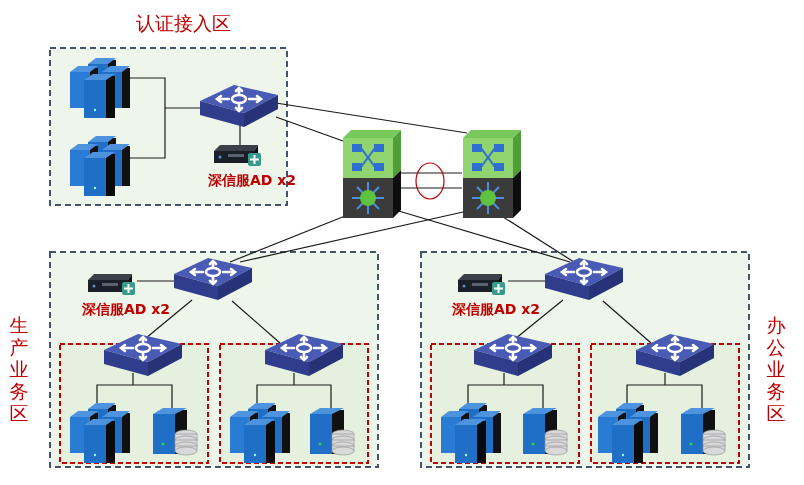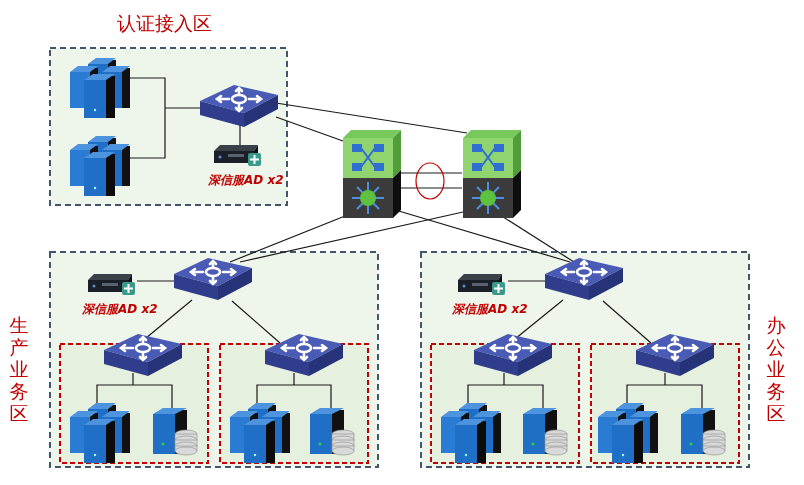--- a/index.html
+++ b/index.html
@@ -1,21 +1,21 @@
 <!DOCTYPE html>
 <html><head>
 <meta charset="utf-8">
 <style>
   html, body { margin: 0; padding: 0; background: #ffffff; }
   body { width: 804px; height: 485px; position: relative; overflow: hidden;
          font-family: "DejaVu Sans", sans-serif; }
   #canvas { position: absolute; left: 0; top: 0; width: 804px; height: 485px; }
   .zone-title { position: absolute; color: #c00000; font-size: 19px; font-family: "DejaVu Sans", sans-serif; line-height: 1; }
   .vtitle { position: absolute; color: #c00000; font-size: 19px; width: 22px; line-height: 22px; text-align: center; font-family: "DejaVu Sans", sans-serif; }
-  .ad-label { position: absolute; color: #c00000; font-size: 12px; font-weight: bold; white-space: nowrap; font-family: "DejaVu Sans", sans-serif; font-style: italic; }
+  .ad-label { position: absolute; color: #c00000; font-size: 14px; font-weight: bold; white-space: nowrap; font-family: "DejaVu Sans", sans-serif; }
 </style>
 </head>
 <body>
 
 <svg id="canvas" width="804" height="485" viewBox="0 0 804 485" xmlns="http://www.w3.org/2000/svg">
   <defs>
 
     <g id="switch">
       <polygon points="0,16 34,0 78,10 44,28" fill="#4a5bb5"></polygon>
       <polygon points="0,16 44,28 44,42 0,30" fill="#2f3d8c"></polygon>
@@ -173,21 +173,21 @@
   <use href="#adbox" x="458" y="274"></use>
   <use href="#switch" x="545" y="258"></use>
   <use href="#switch" x="474" y="334"></use>
   <use href="#switch" x="636" y="334"></use>
   <use href="#cluster" x="441" y="403"></use>
   <use href="#dbserver" x="523" y="408"></use>
   <use href="#cluster" x="598" y="403"></use>
   <use href="#dbserver" x="681" y="408"></use>
 </svg>
 
-<div class="zone-title" style="left:117px; top:14px;">认证接入区</div>
+<div class="zone-title" style="left:136px; top:14px;">认证接入区</div>
 <div class="ad-label" style="left:208px; top:172px;">深信服AD x2</div>
 <div class="ad-label" style="left:82px; top:301px;">深信服AD x2</div>
 <div class="ad-label" style="left:452px; top:301px;">深信服AD x2</div>
 
 <div class="vtitle" style="left:8px; top:314px;">
   <div>生</div>
   <div>产</div>
   <div>业</div>
   <div>务</div>
   <div>区</div>

